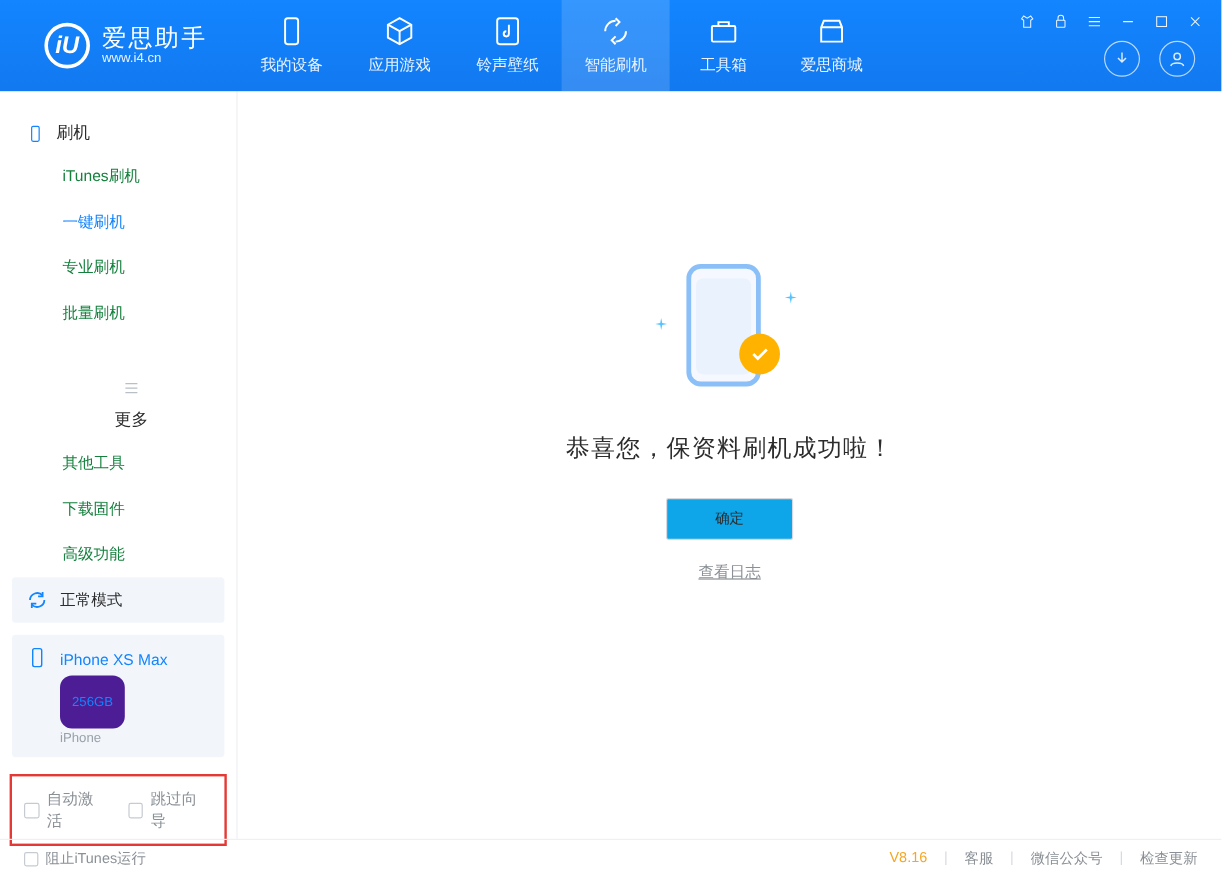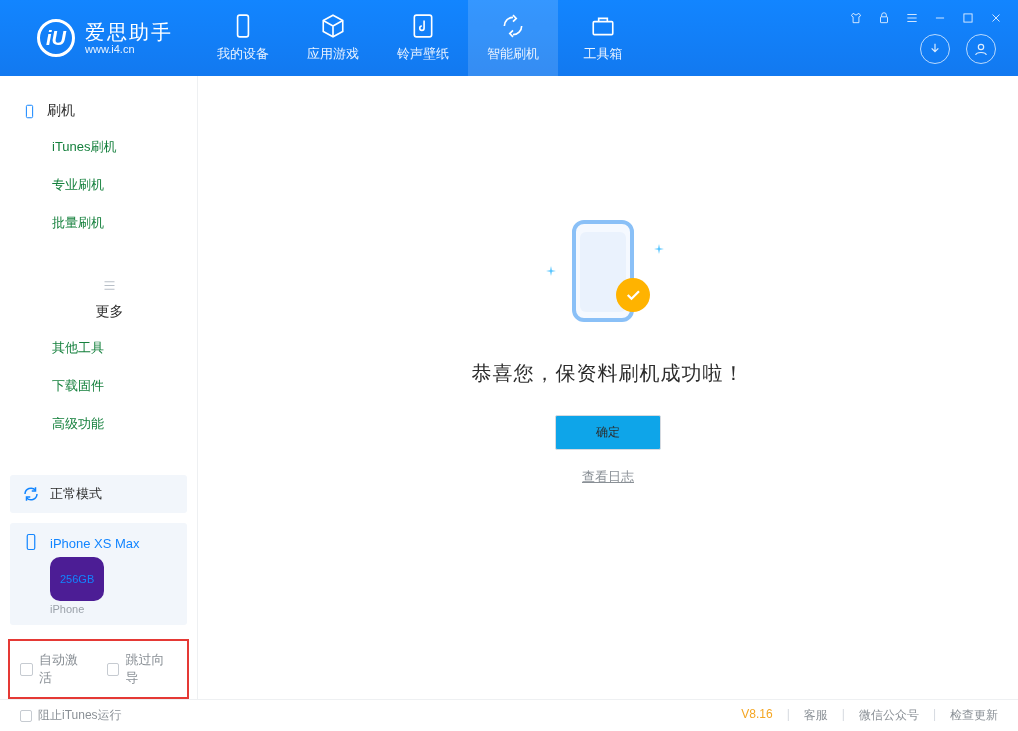--- a/index.html
+++ b/index.html
@@ -123,20 +123,29 @@
     </div>
     <div class="nav-item">
       <span class="nav-ico">
           <svg viewBox="0 0 24 24">
             <rect x="3" y="8" width="18" height="12" rx="1"></rect>
             <path d="M8 8V5h8v3" fill="none"></path>
           </svg>
         </span>
       <span>工具箱</span>
     </div>
+    <div class="nav-item">
+      <span class="nav-ico">
+          <svg viewBox="0 0 24 24">
+            <path d="M4 9l2-5h12l2 5v11H4z"></path>
+            <path d="M4 9h16" fill="none"></path>
+          </svg>
+        </span>
+      <span>爱思商城</span>
+    </div>
   </div>
 
   <div class="titlebar-icons">
     <span class="tb-ico">
         <svg viewBox="0 0 24 24">
           <path d="M7 4l5 3 5-3 3 4-3 2v10H7V10L4 8z"></path>
         </svg>
       </span>
     <span class="tb-ico">
         <svg viewBox="0 0 24 24">
@@ -184,20 +193,21 @@
 <div class="body">
   <div class="sidebar">
     <div class="side-scroll">
       <div class="side-group-hdr">
         <svg viewBox="0 0 24 24">
             <rect x="7" y="2" width="10" height="20" rx="2"></rect>
           </svg>
         <span>刷机</span>
       </div>
       <div class="side-sub">iTunes刷机</div>
+      <div class="side-sub sel">一键刷机</div>
       <div class="side-sub">专业刷机</div>
       <div class="side-sub">批量刷机</div>
 
       <div class="side-group-hdr more" style="margin-top:28px;flex-direction:column;">
         <svg viewBox="0 0 24 24">
             <path d="M4 6h16M4 12h16M4 18h16"></path>
           </svg>
         <span>更多</span>
       </div>
       <div class="side-sub">其他工具</div>

